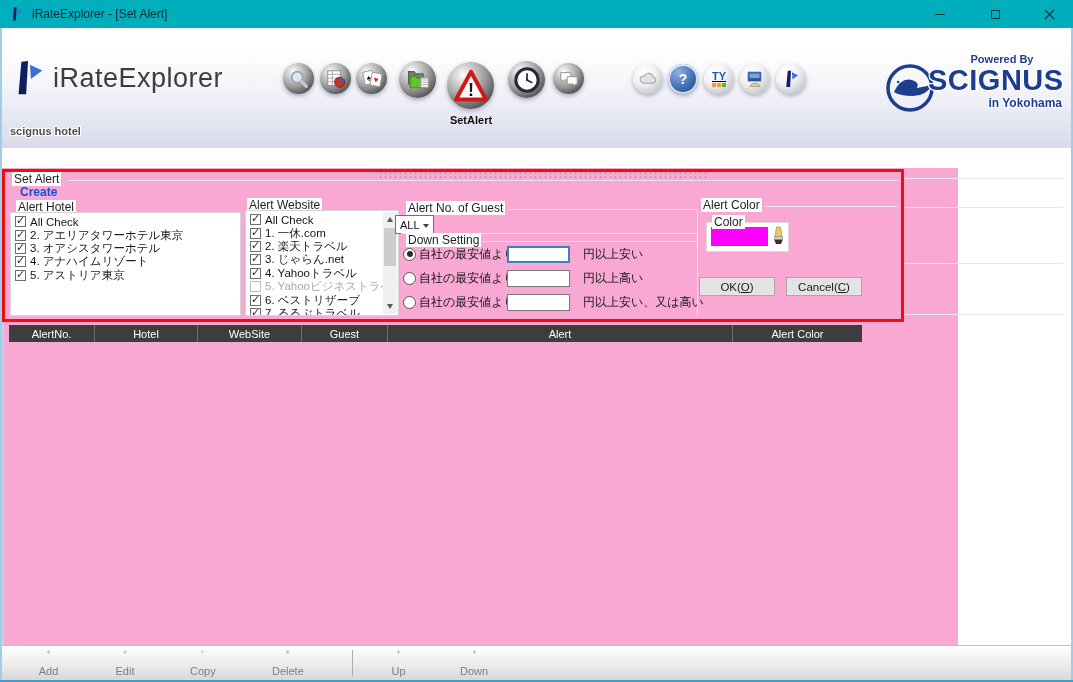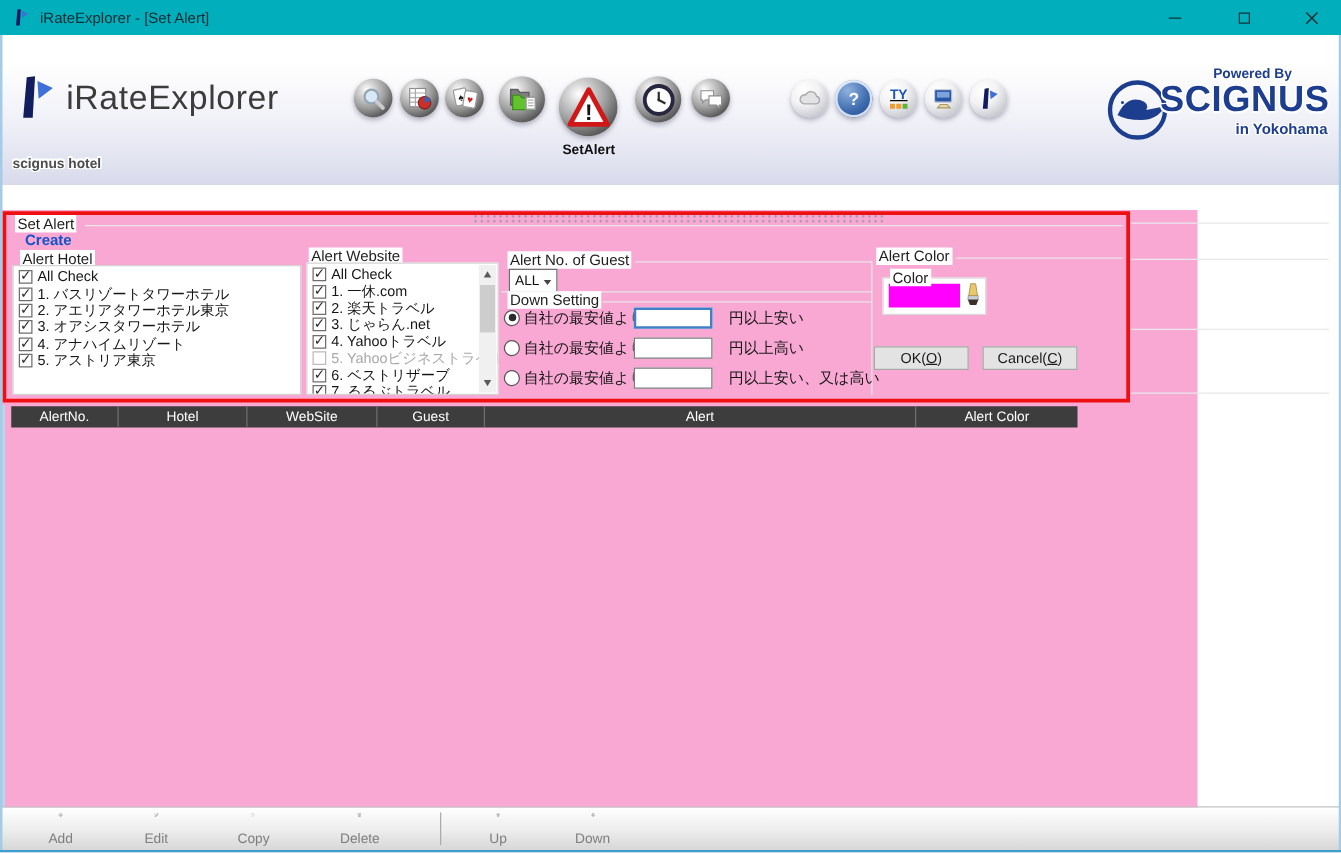--- a/index.html
+++ b/index.html
@@ -69,21 +69,21 @@
   .cbrow.disabled .cb { border-color:#bcbcbc; }
   .cbl { font-size:11.5px; color:#161616; white-space:nowrap; }
   .cbrow.disabled .cbl { color:#a8a8a8; }
 
   .sb { position:absolute; right:1px; top:1px; width:14px; height:102px; background:#f0f0f0; }
   .sb-up,.sb-dn { position:absolute; left:3.5px; width:0; height:0; border-left:3.5px solid transparent; border-right:3.5px solid transparent; }
   .sb-up { top:5px; border-bottom:5px solid #5a5a5a; }
   .sb-dn { bottom:5px; border-top:5px solid #5a5a5a; }
   .sb-thumb { position:absolute; left:1px; top:16px; width:12px; height:38px; background:#cdcdcd; }
 
-  .select { position:absolute; left:402px; top:43px; width:39px; height:19px; border:1px solid #707070; background:#fff; font-size:11px; color:#111; display:flex; align-items:center; padding-left:4px; cursor:pointer; }
+  .select { position:absolute; left:390px; top:43px; width:39px; height:19px; border:1px solid #707070; background:#fff; font-size:11px; color:#111; display:flex; align-items:center; padding-left:4px; cursor:pointer; }
   .select .chev { position:absolute; right:4px; top:8px; width:0; height:0; border-left:3.5px solid transparent; border-right:3.5px solid transparent; border-top:4px solid #444; }
 
   .setrows { position:absolute; left:398px; top:70px; width:296px; }
   .setrow { position:relative; height:24px; display:flex; align-items:center; }
   .radio { position:relative; width:13px; height:13px; border:1px solid #555; border-radius:50%; background:#fff; flex:none; cursor:pointer; }
   .radio.on::after { content:""; position:absolute; left:2.5px; top:2.5px; width:6px; height:6px; border-radius:50%; background:#2b2b2b; }
   .setrow .prefix { font-size:12px; color:#161616; margin-left:3px; width:88px; white-space:nowrap; }
   .inp { width:63px; height:17px; border:1px solid #7a7a7a; background:#fff; font-size:11px; padding:0 3px; }
   .inp.focused { border:2px solid #3f7fc8; }
   .setrow .suffix { font-size:12px; color:#161616; margin-left:13px; white-space:nowrap; }
@@ -264,24 +264,20 @@
       <div class="create">Create</div>
 
       <span class="grp-label" style="left:11px;top:28px">Alert Hotel</span>
       <div class="listbox" style="left:5px;top:40px;width:231px;height:104px">
 
           <div class="cbrow checked">
             <span class="cb"></span>
             <span class="cbl">All Check</span>
           </div>
 
-          <div class="cbrow checked">
-            <span class="cb"></span>
-            <span class="cbl">1. バスリゾートタワーホテル</span>
-          </div>
 
           <div class="cbrow checked">
             <span class="cb"></span>
             <span class="cbl">2. アエリアタワーホテル東京</span>
           </div>
 
           <div class="cbrow checked">
             <span class="cb"></span>
             <span class="cbl">3. オアシスタワーホテル</span>
           </div>

